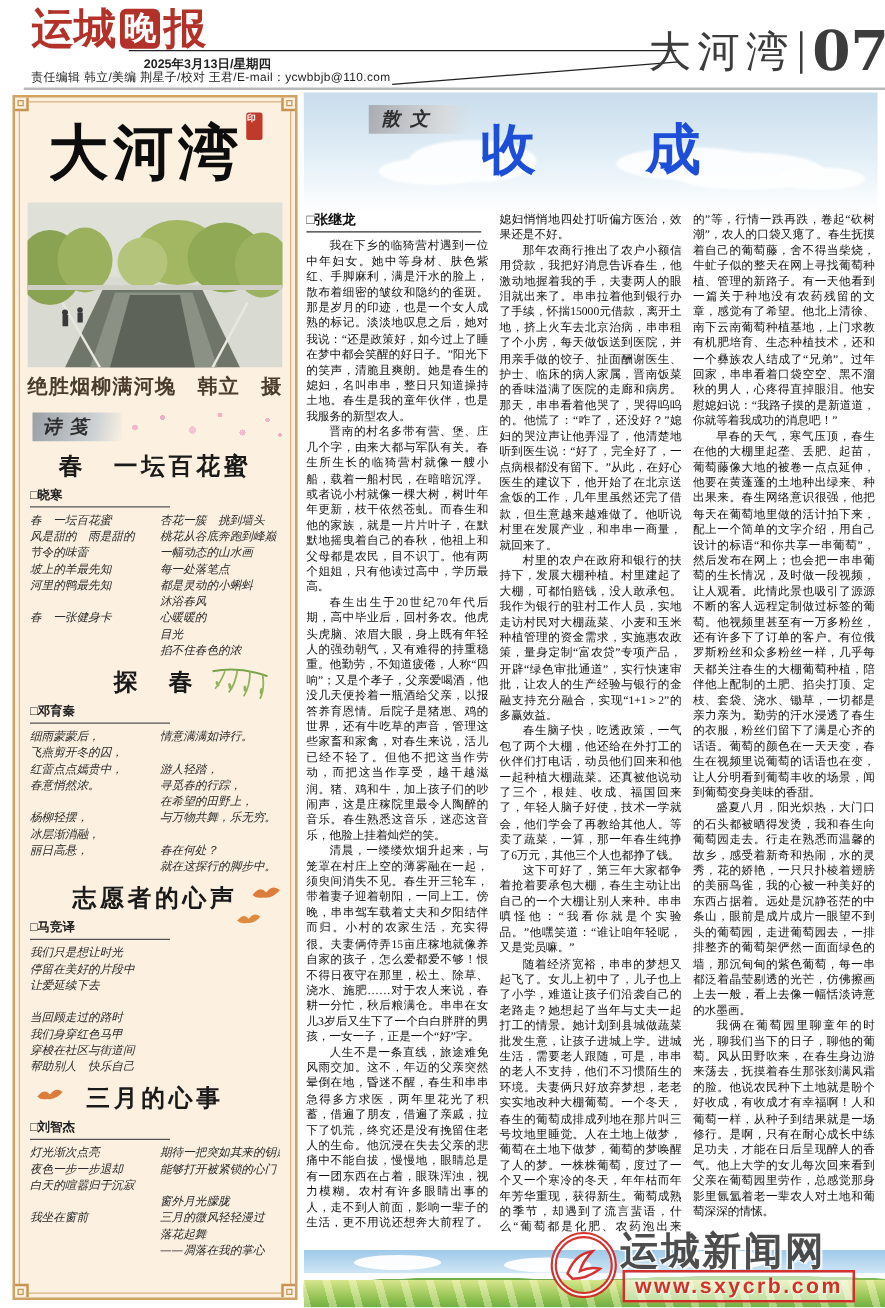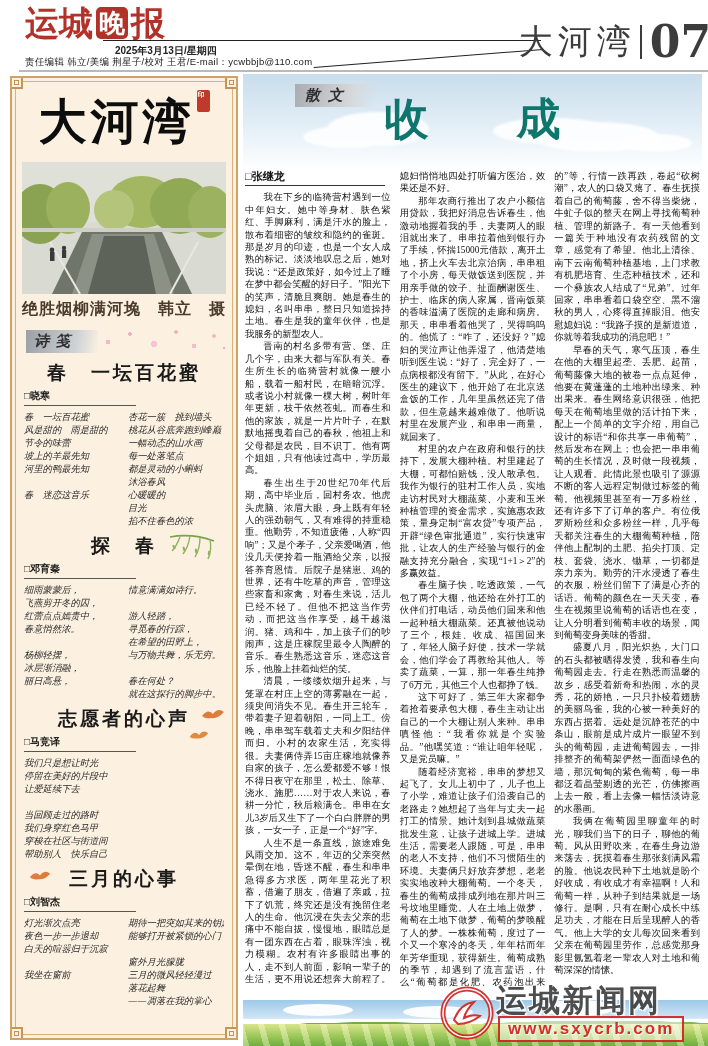--- a/index.html
+++ b/index.html
@@ -80,21 +80,21 @@
   .cloud { position:absolute; background:#fff; border-radius:50%; filter:blur(1px); opacity:.9; }
   .c1 { width:90px; height:22px; left:60px;  top:52px; box-shadow:30px -8px 0 6px #fff; }
   .c2 { width:120px; height:26px; left:250px; top:44px; box-shadow:44px 6px 0 2px #fff; }
   .c3 { width:70px; height:18px; right:10px; top:60px; }
   .genre-label { position:absolute; top:10px; left:8px; z-index:2;
                  background:linear-gradient(100deg,#a9adb2,#d7dadd 72%,rgba(215,218,221,0));
                  font-family:"DejaVu Serif", serif; font-style:italic; font-weight:bold;
                  font-size:15px; letter-spacing:8px; color:#2e2e2e; padding:2px 24px 2px 10px;margin-left:44px; }
   .article-title { position:absolute; top:16px; left:0; right:0; text-align:center; z-index:2; }
   .article-title span { display:inline-block; font-family:"DejaVu Serif", serif; font-weight:900;
-                        font-size:44px; letter-spacing:88px; margin-right:-88px; color:#0f766e; }
+                        font-size:44px; letter-spacing:88px; margin-right:-88px; color:#1d4ed8; }
   .article-body { position:absolute; top:96px; left:2px; width:455px; height:830px;
                   column-count:3; column-gap:9px; overflow:hidden;
                   font-family:"Liberation Serif", serif; font-size:9.3px; line-height:12.4px;
                   text-align:justify; color:#111; }
   .article-author { font-size:11px; font-weight:bold; font-family:"Liberation Sans", sans-serif;
                     border-bottom:1.4px solid #333; padding-bottom:3px; margin-bottom:5px; width:96%; }
   .article-body p.para { text-indent:2em; margin:0; }
 
   
   .field { position:absolute; left:243px; bottom:0; width:465px; height:46px; overflow:hidden; }
@@ -190,21 +190,21 @@
     <div class="poem-title">春　一坛百花蜜</div>
     <div class="poem-author">□晓寒</div>
     <div class="poem-body">
       <div class="poem-col">
           <p>春　一坛百花蜜</p>
           <p>风是甜的　雨是甜的</p>
           <p>节令的味蕾</p>
           <p>坡上的羊最先知</p>
           <p>河里的鸭最先知</p>
           <p></p>
-          <p>春　迷恋这音乐</p>
+          <p>春　一张健身卡</p>
         </div>
       <div class="poem-col">
           <p>杏花一簇　挑到墙头</p>
           <p>桃花从谷底奔跑到峰巅</p>
           <p>一幅动态的山水画</p>
           <p>每一处落笔点</p>
           <p>都是灵动的小蝌蚪</p>
           <p>沐浴春风</p>
           <p>心暖暖的</p>
           <p>目光</p>

